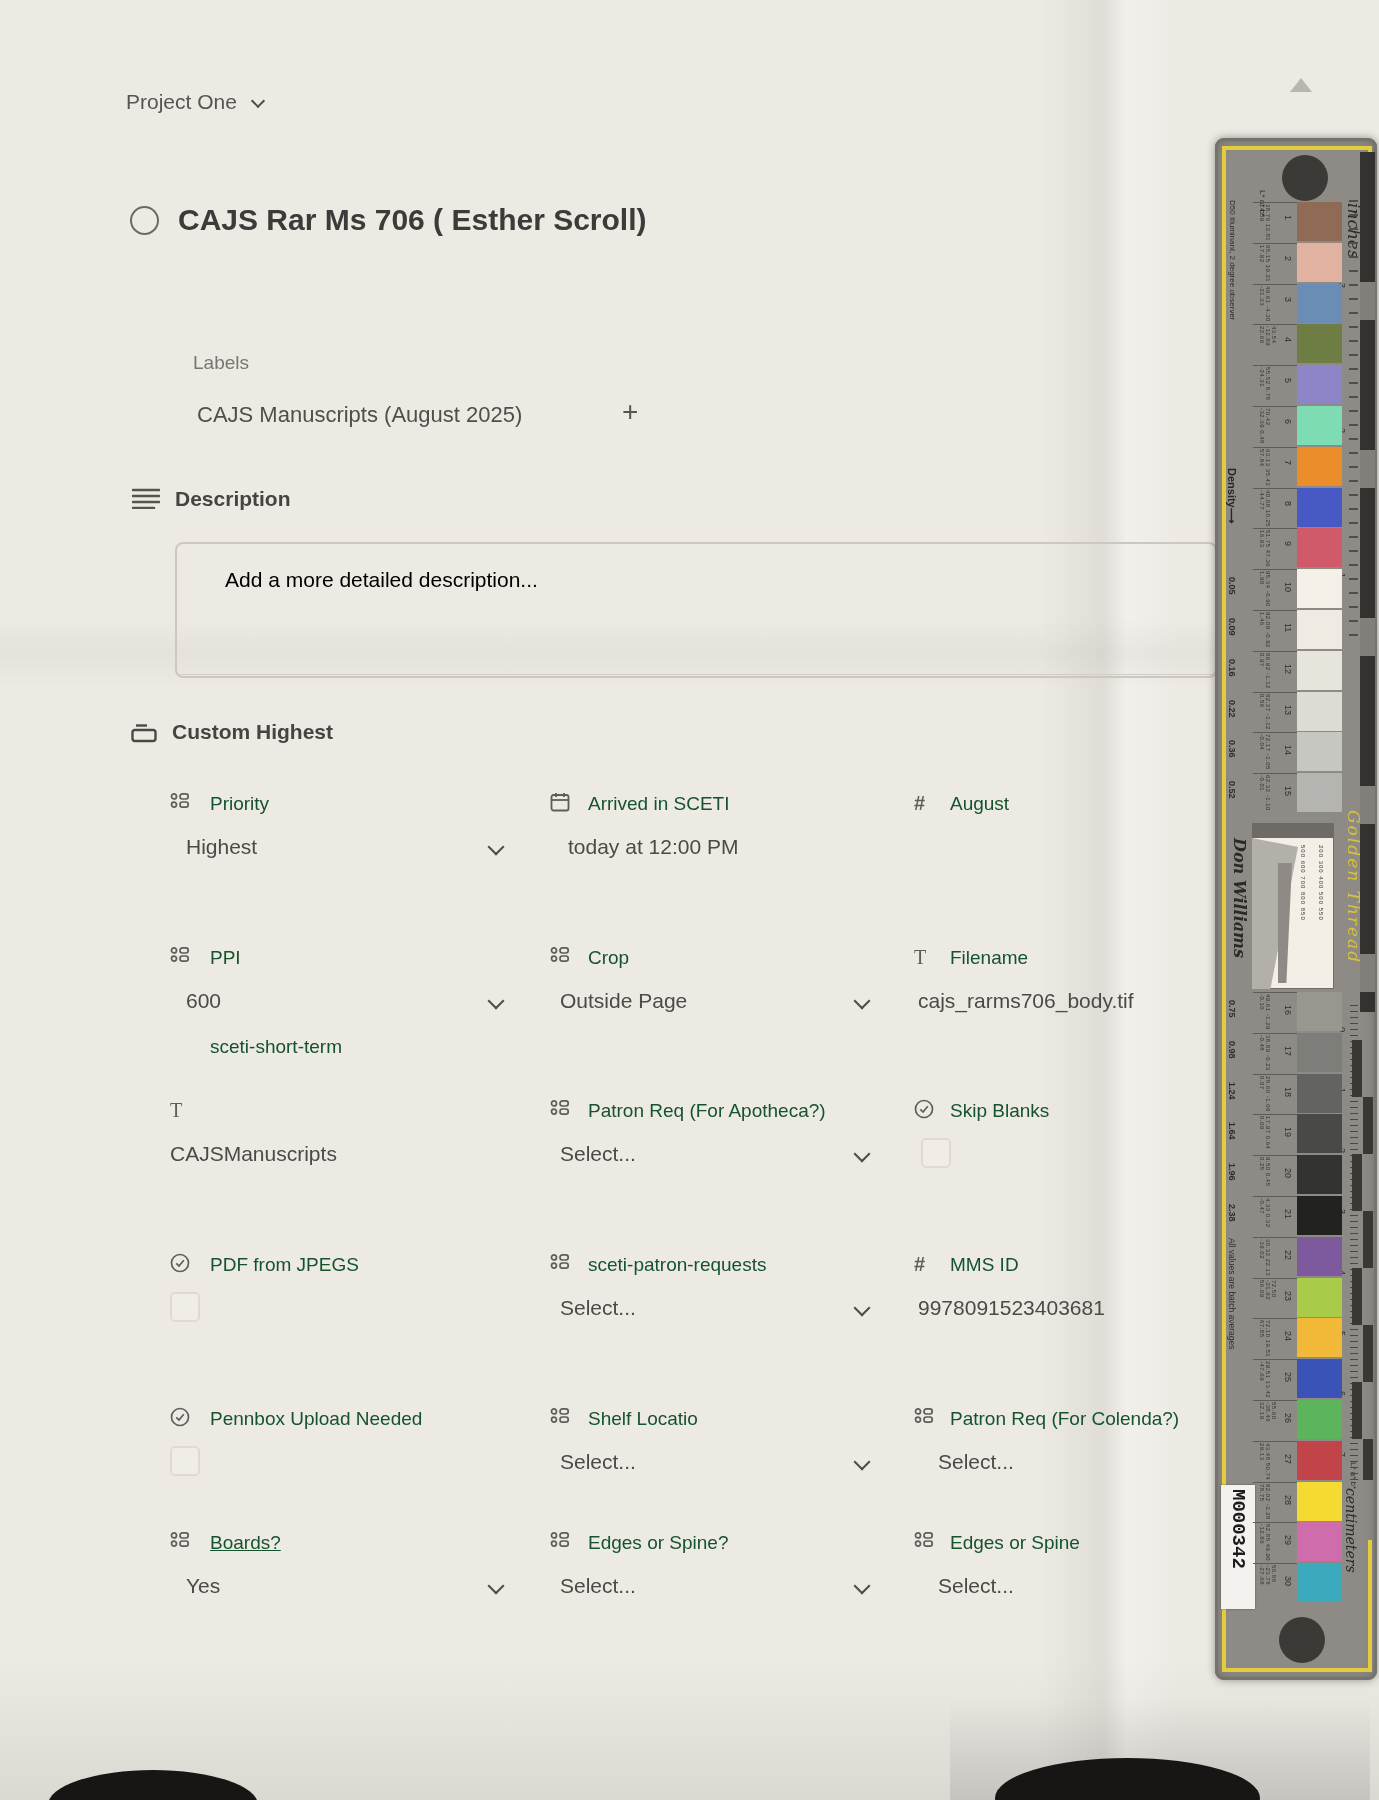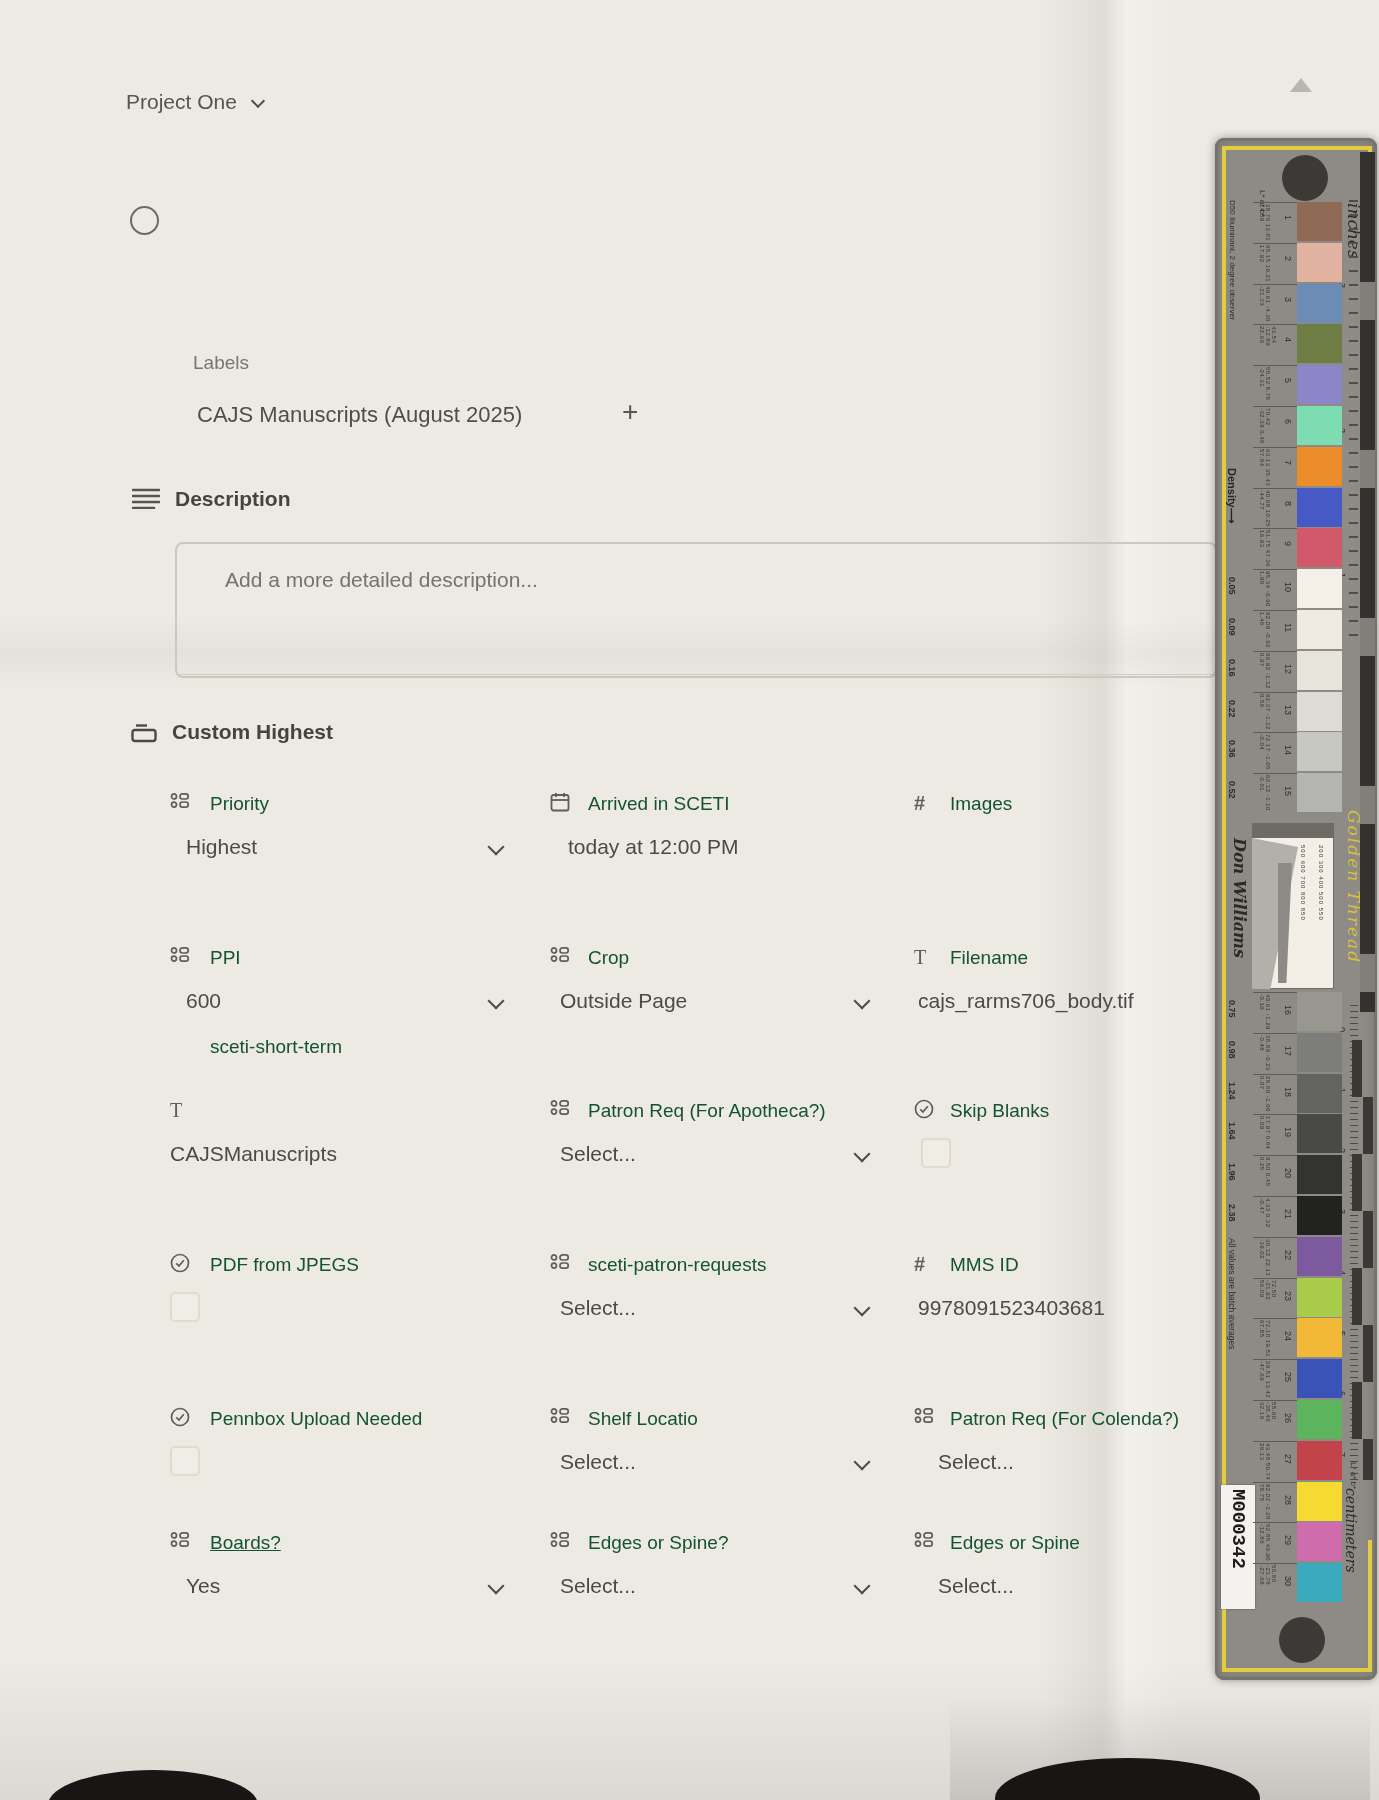--- a/index.html
+++ b/index.html
@@ -80,38 +80,39 @@
   <div class="shade" id="corner-shade"></div>
 
   <div id="scroll-up"></div>
 
   <div class="t" style="left:126px;top:90px;font-size:21px;color:#565553;">
     <span>Project One</span>
     <span class="chev" style="position:relative;display:inline-block;left:10px;top:-3px;width:8px;height:8px;"></span>
   </div>
 
   <div id="task-circle"></div>
+  <div class="t" style="left:178px;top:203px;font-size:30px;font-weight:bold;color:#3c3b39;">CAJS Rar Ms 706 ( Esther Scroll)</div>
 
   <div class="t" style="left:193px;top:352px;font-size:19px;color:#787674;">Labels</div>
   <div class="t" style="left:197px;top:402px;font-size:22px;">CAJS Manuscripts (August 2025)</div>
   <div class="t" style="left:622px;top:396px;font-size:28px;color:#565553;">+</div>
 
   <div class="icon" style="left:132px;top:487px;">
     <svg width="28" height="22" viewBox="0 0 28 22">
         <g stroke="#55544f" stroke-width="2.6" stroke-linecap="round">
       <line x1="1" y1="3" x2="27" y2="3"></line>
           <line x1="1" y1="9" x2="27" y2="9"></line>
       <line x1="1" y1="15" x2="27" y2="15"></line>
           <line x1="1" y1="21" x2="22" y2="21"></line>
         </g>
       </svg>
   </div>
   <div class="t head" style="left:175px;top:487px;">Description</div>
   <div id="desc-box">
-    <div class="t val" style="left:48px;top:24px;color:#737373;">Add a more detailed description...</div>
+    <div class="t val" style="left:48px;top:24px;color:#000000;">Add a more detailed description...</div>
   </div>
   <div id="desc-extline"></div>
 
   <div class="icon" style="left:131px;top:723px;">
     <svg width="26" height="20" viewBox="0 0 26 20" fill="none" stroke="#4a4947" stroke-width="2.4">
       <rect x="1.5" y="7" width="23" height="11" rx="2.5"></rect>
         <line x1="5" y1="2.5" x2="16" y2="2.5"></line>
       </svg>
   </div>
   <div class="t head" style="left:172px;top:720px;">Custom Highest</div>
@@ -133,21 +134,21 @@
             <rect x="1.5" y="3" width="17" height="15.5" rx="2"></rect>
             <line x1="1.5" y1="8" x2="18.5" y2="8"></line>
             <line x1="6" y1="1" x2="6" y2="5"></line>
             <line x1="14" y1="1" x2="14" y2="5"></line>
           </svg></span>
         <div class="t lbl" style="left: 588px; top: 793px;">Arrived in SCETI</div>
         <div class="t val" style="left: 568px; top: 835px;">today at 12:00 PM</div>
       </div>
       <div>
         <span class="icon" style="left: 914px; top: 792px;"><span style="font-size:20px;font-weight:bold;color:#5e5d5a;">#</span></span>
-        <div class="t lbl" style="left: 950px; top: 793px;">Images</div>
+        <div class="t lbl" style="left: 950px; top: 793px;">August</div>
       </div>
       <div>
         <span class="icon" style="left: 170px; top: 946px;"><svg width="20" height="17" viewBox="0 0 20 17" fill="none" stroke="#5e5d5a" stroke-width="1.7">
             <circle cx="4" cy="4.4" r="2.5"></circle>
             <circle cx="4" cy="12.6" r="2.5"></circle>
             <rect x="10" y="1.8" width="8.2" height="5.2" rx="2.4"></rect>
             <rect x="10" y="10" width="8.2" height="5.2" rx="2.4"></rect>
           </svg></span>
         <div class="t lbl" style="left: 210px; top: 947px;">PPI</div>
         <div class="t val" style="left: 186px; top: 989px;">600</div>

